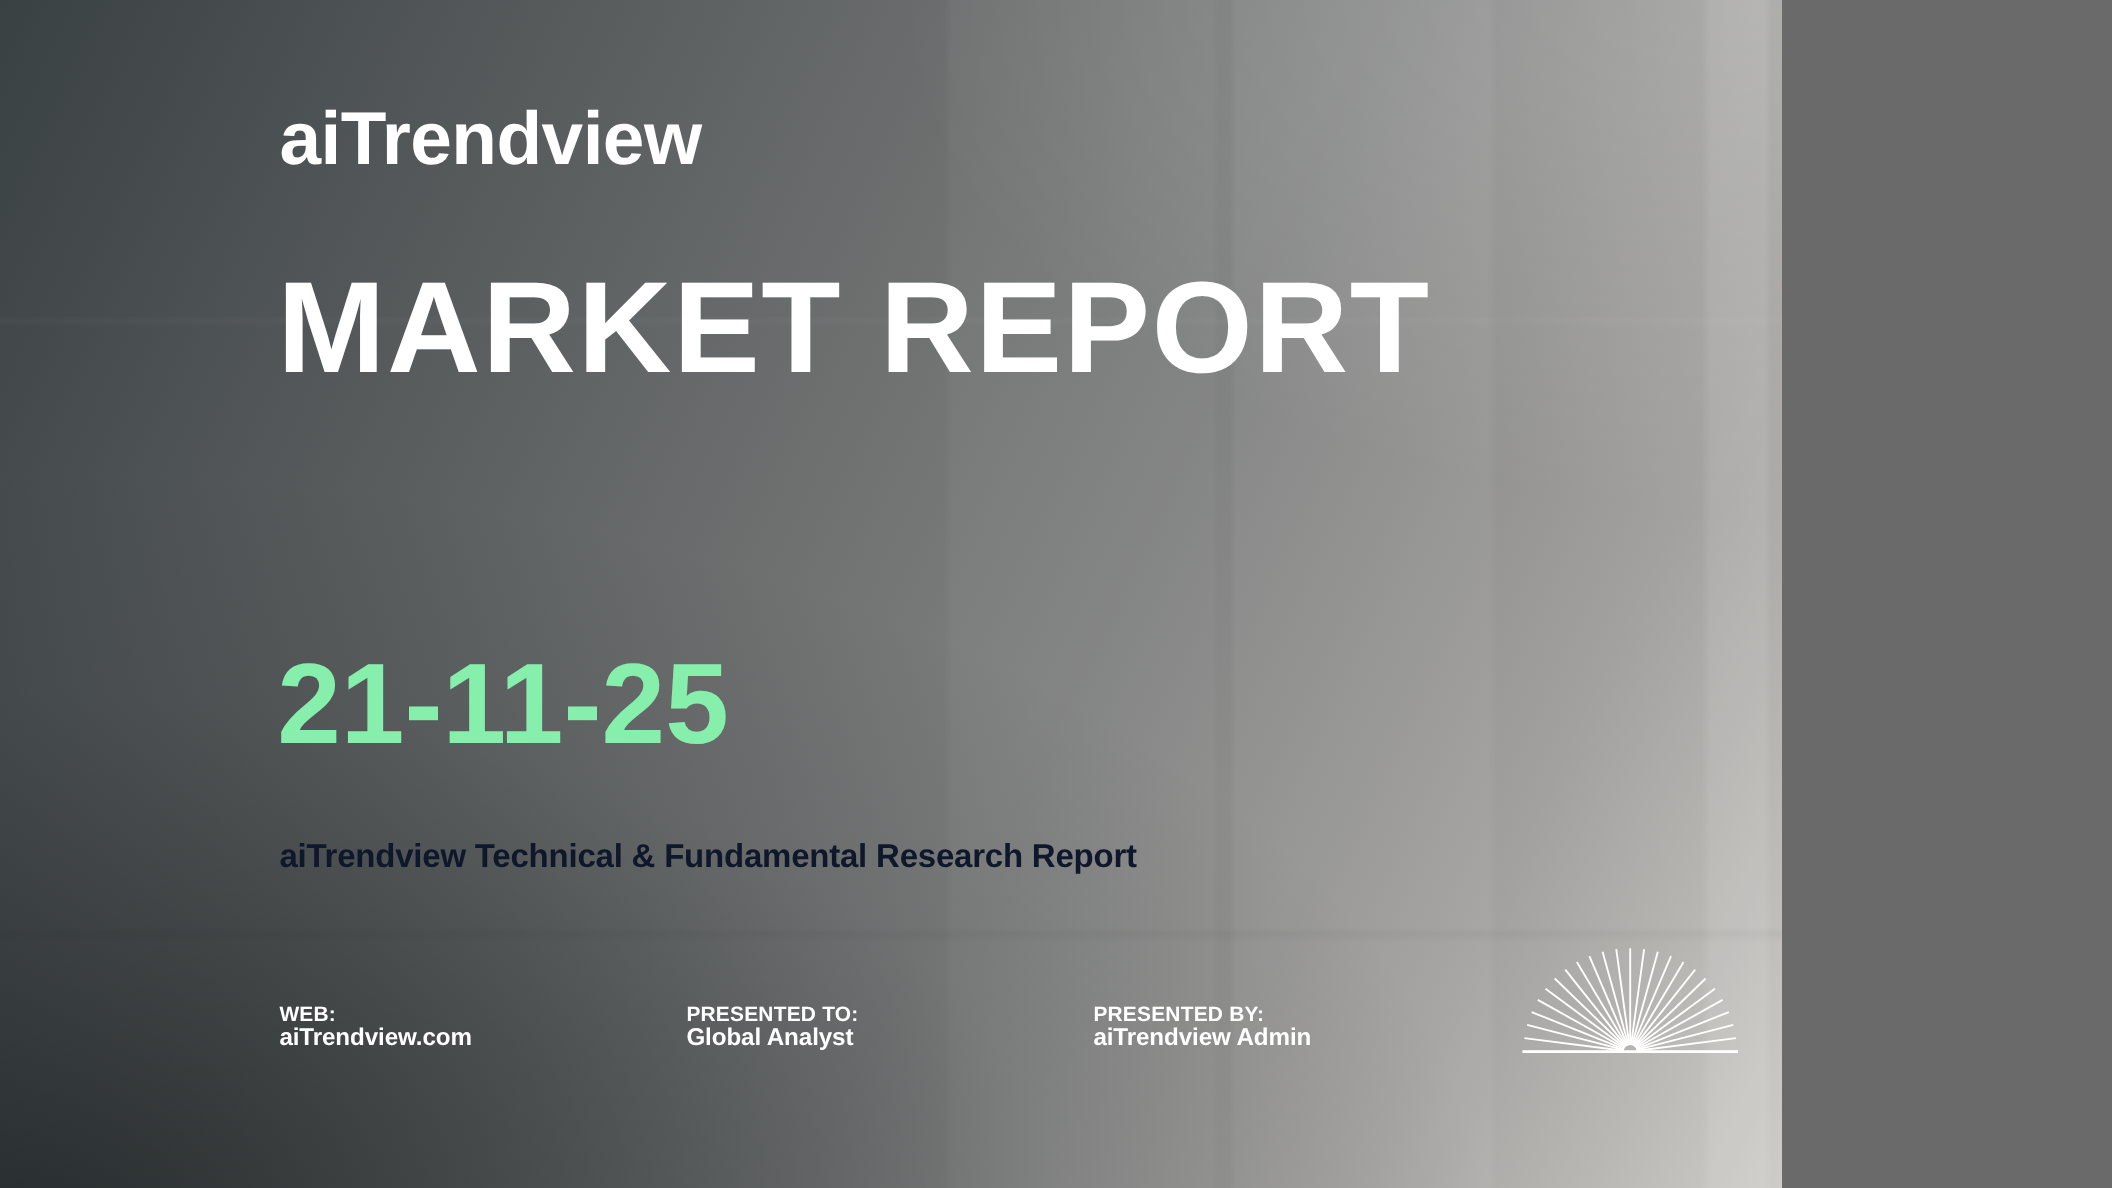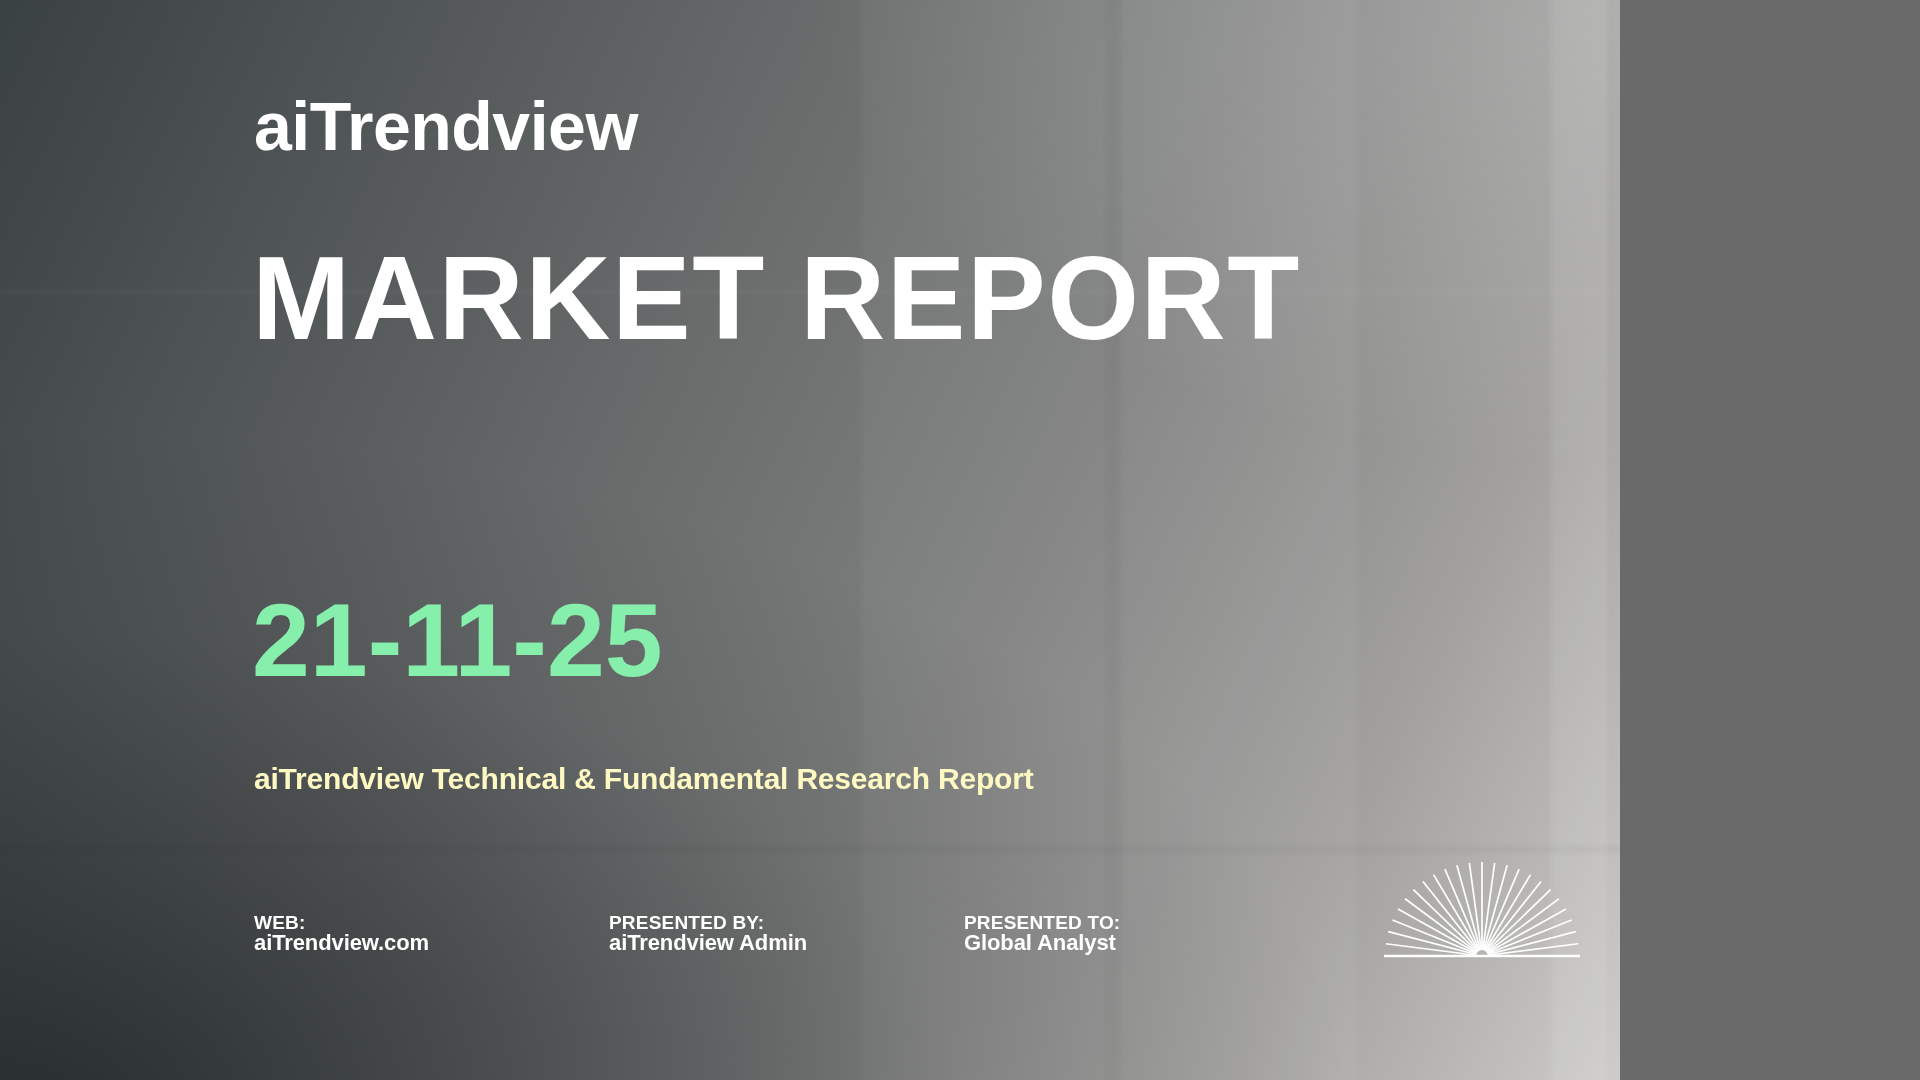--- a/index.html
+++ b/index.html
@@ -139,32 +139,32 @@
     line-height: 1;
     white-space: nowrap;
   }
 
   .subtitle {
     position: absolute;
     left: 254px;
     top: 764px;
     font-size: 30px;
     font-weight: 700;
-    color: #fef9c3;
+    color: #0f172a;
     letter-spacing: -0.2px;
     line-height: 1;
     white-space: nowrap;
   }
 
   .footer {
     position: absolute;
     left: 254px;
     top: 913px;
     display: flex;
-    gap: 1px;
+    gap: 16px;
     justify-content: center;
   }
   .footer-col {
     width: 354px;
   }
   .footer-col:last-child { width: auto; }
   .footer-label {
     font-size: 19px;
     font-weight: 700;
     color: #ffffff;
@@ -214,27 +214,27 @@
     <div class="subtitle">aiTrendview Technical &amp; Fundamental Research Report</div>
 
     <div class="footer">
 
       <div class="footer-col">
         <div class="footer-label">WEB:</div>
         <div class="footer-value">aiTrendview.com</div>
       </div>
 
       <div class="footer-col">
+        <div class="footer-label">PRESENTED TO:</div>
+        <div class="footer-value">Global Analyst</div>
+      </div>
+
+      <div class="footer-col">
         <div class="footer-label">PRESENTED BY:</div>
         <div class="footer-value">aiTrendview Admin</div>
-      </div>
-
-      <div class="footer-col">
-        <div class="footer-label">PRESENTED TO:</div>
-        <div class="footer-value">Global Analyst</div>
       </div>
 
     </div>
 
     <div class="sunburst">
       <svg viewBox="0 0 200 104" xmlns="http://www.w3.org/2000/svg" aria-hidden="true">
         <defs>
           <radialGradient id="glow" cx="50%" cy="95%" r="16%">
             <stop offset="0%" stop-color="#ffffff" stop-opacity="1"></stop>
             <stop offset="60%" stop-color="#ffffff" stop-opacity="0.55"></stop>

